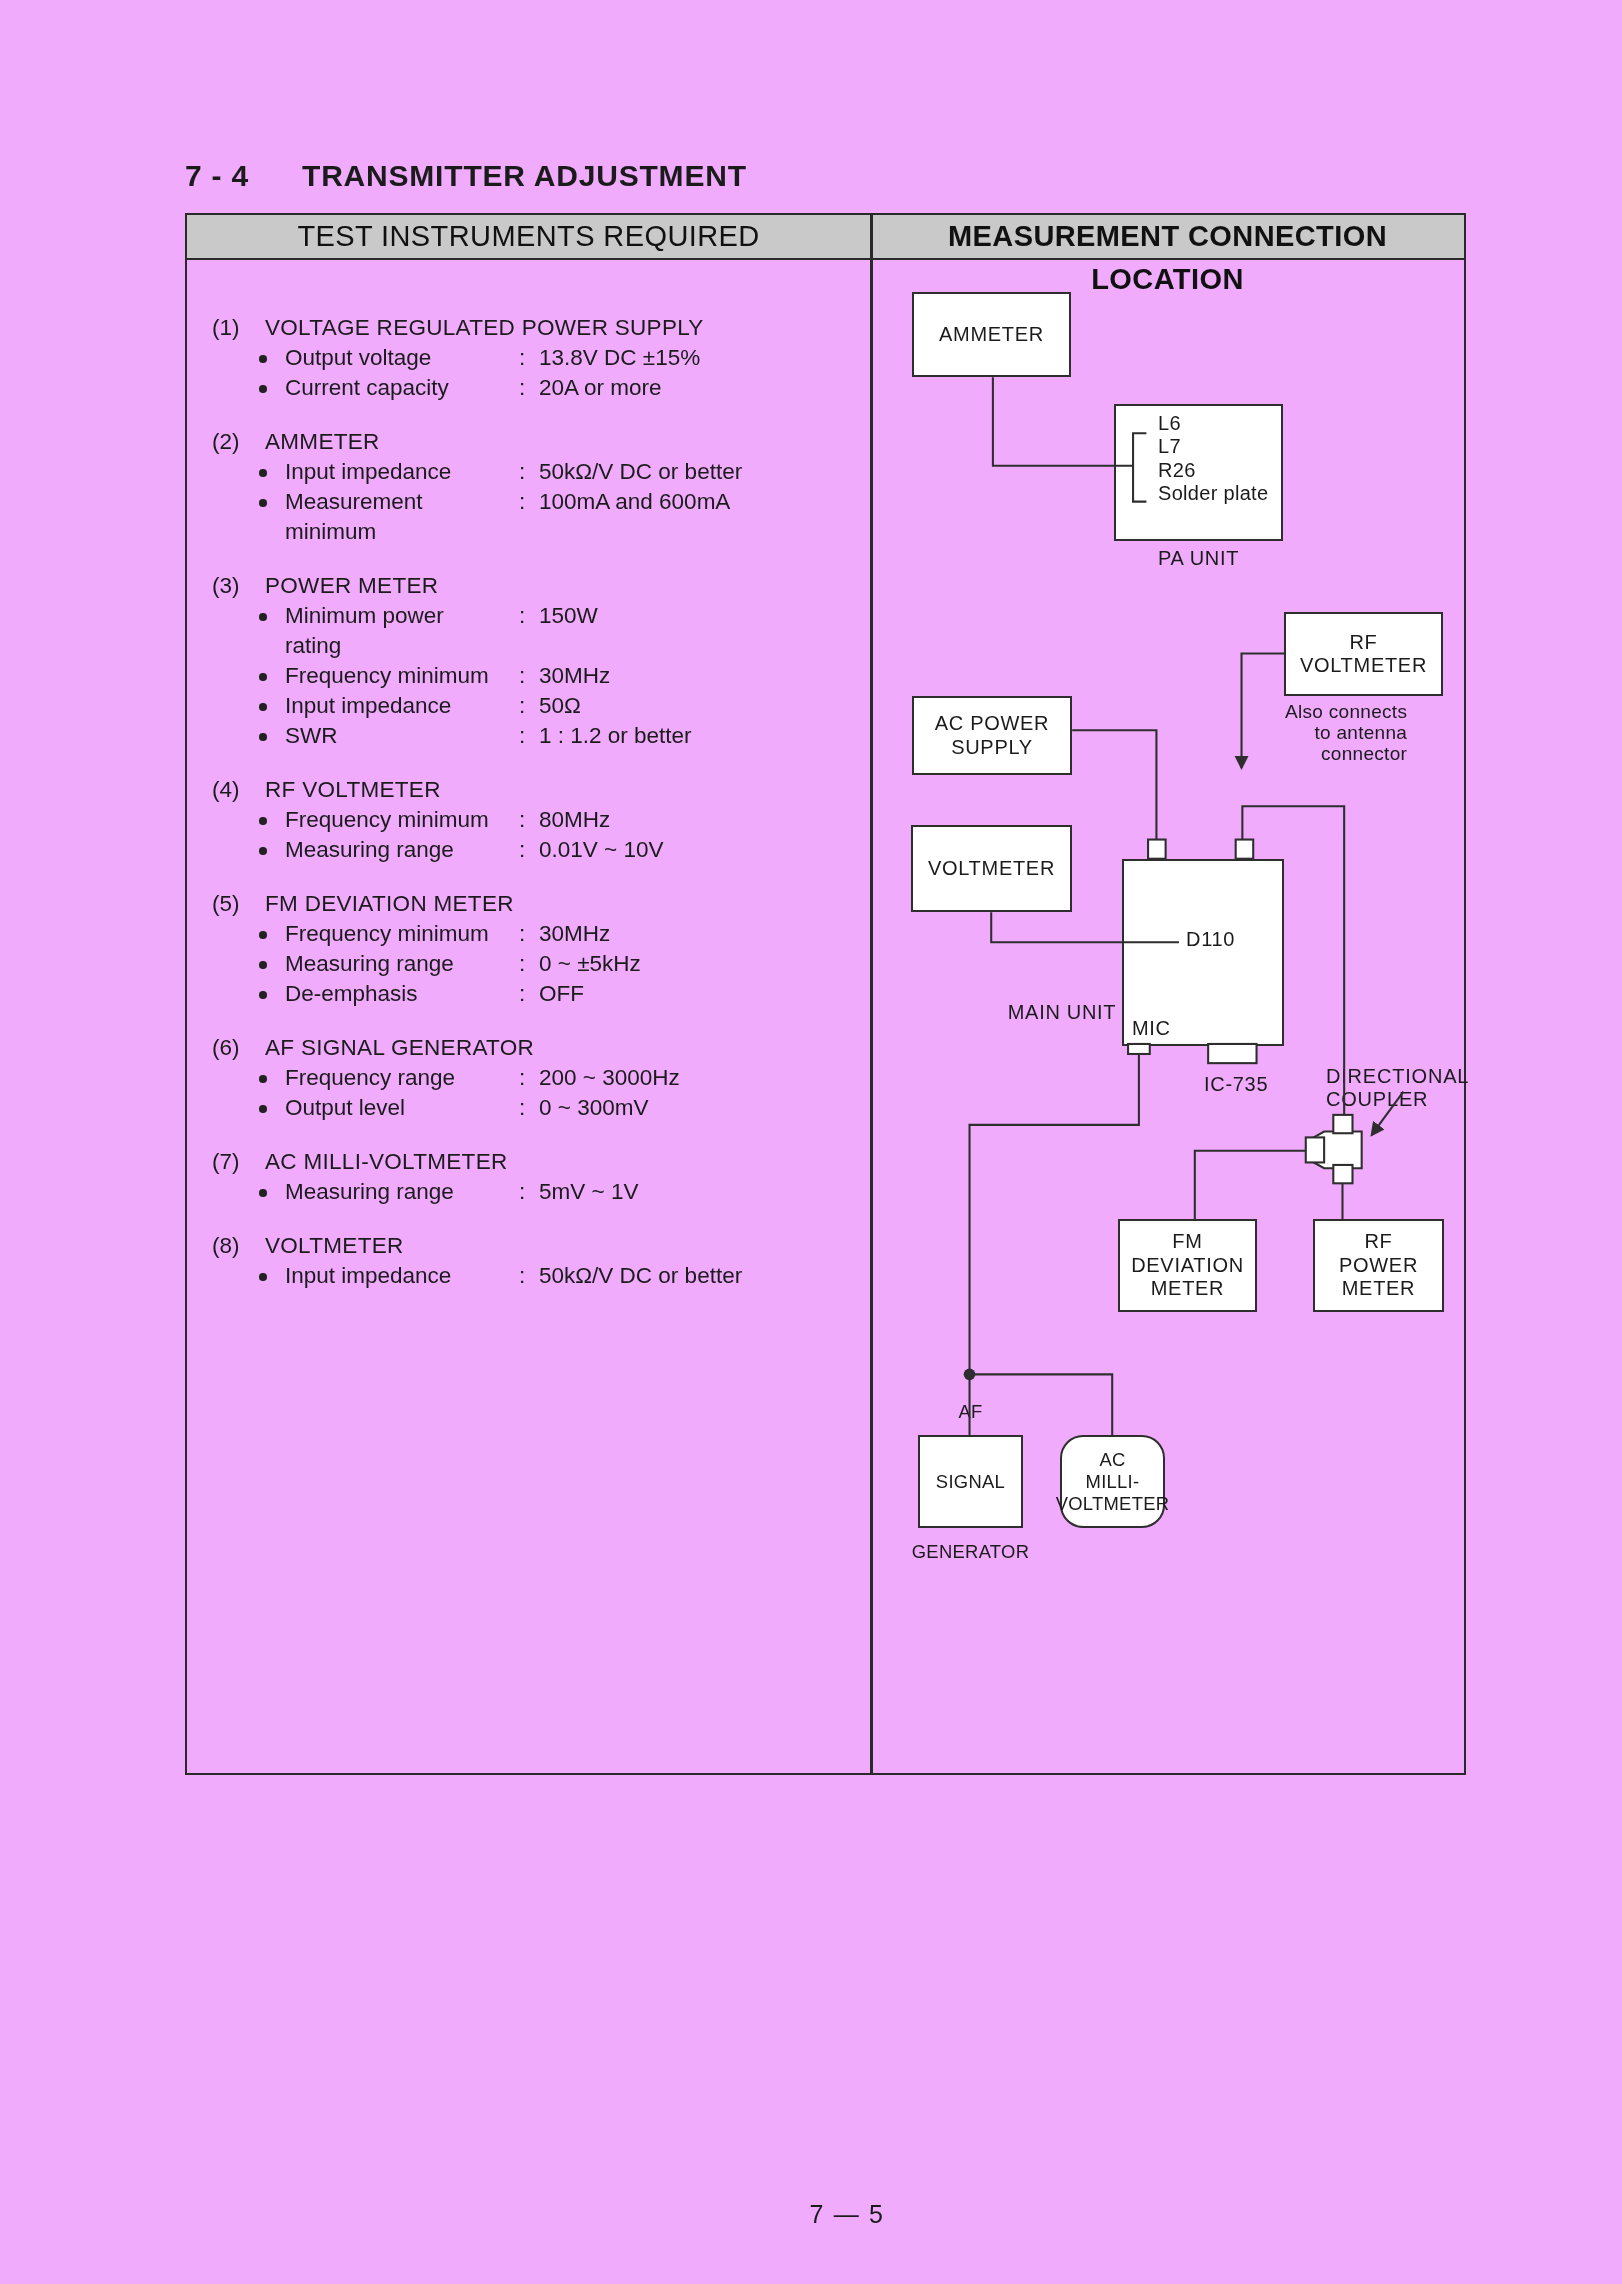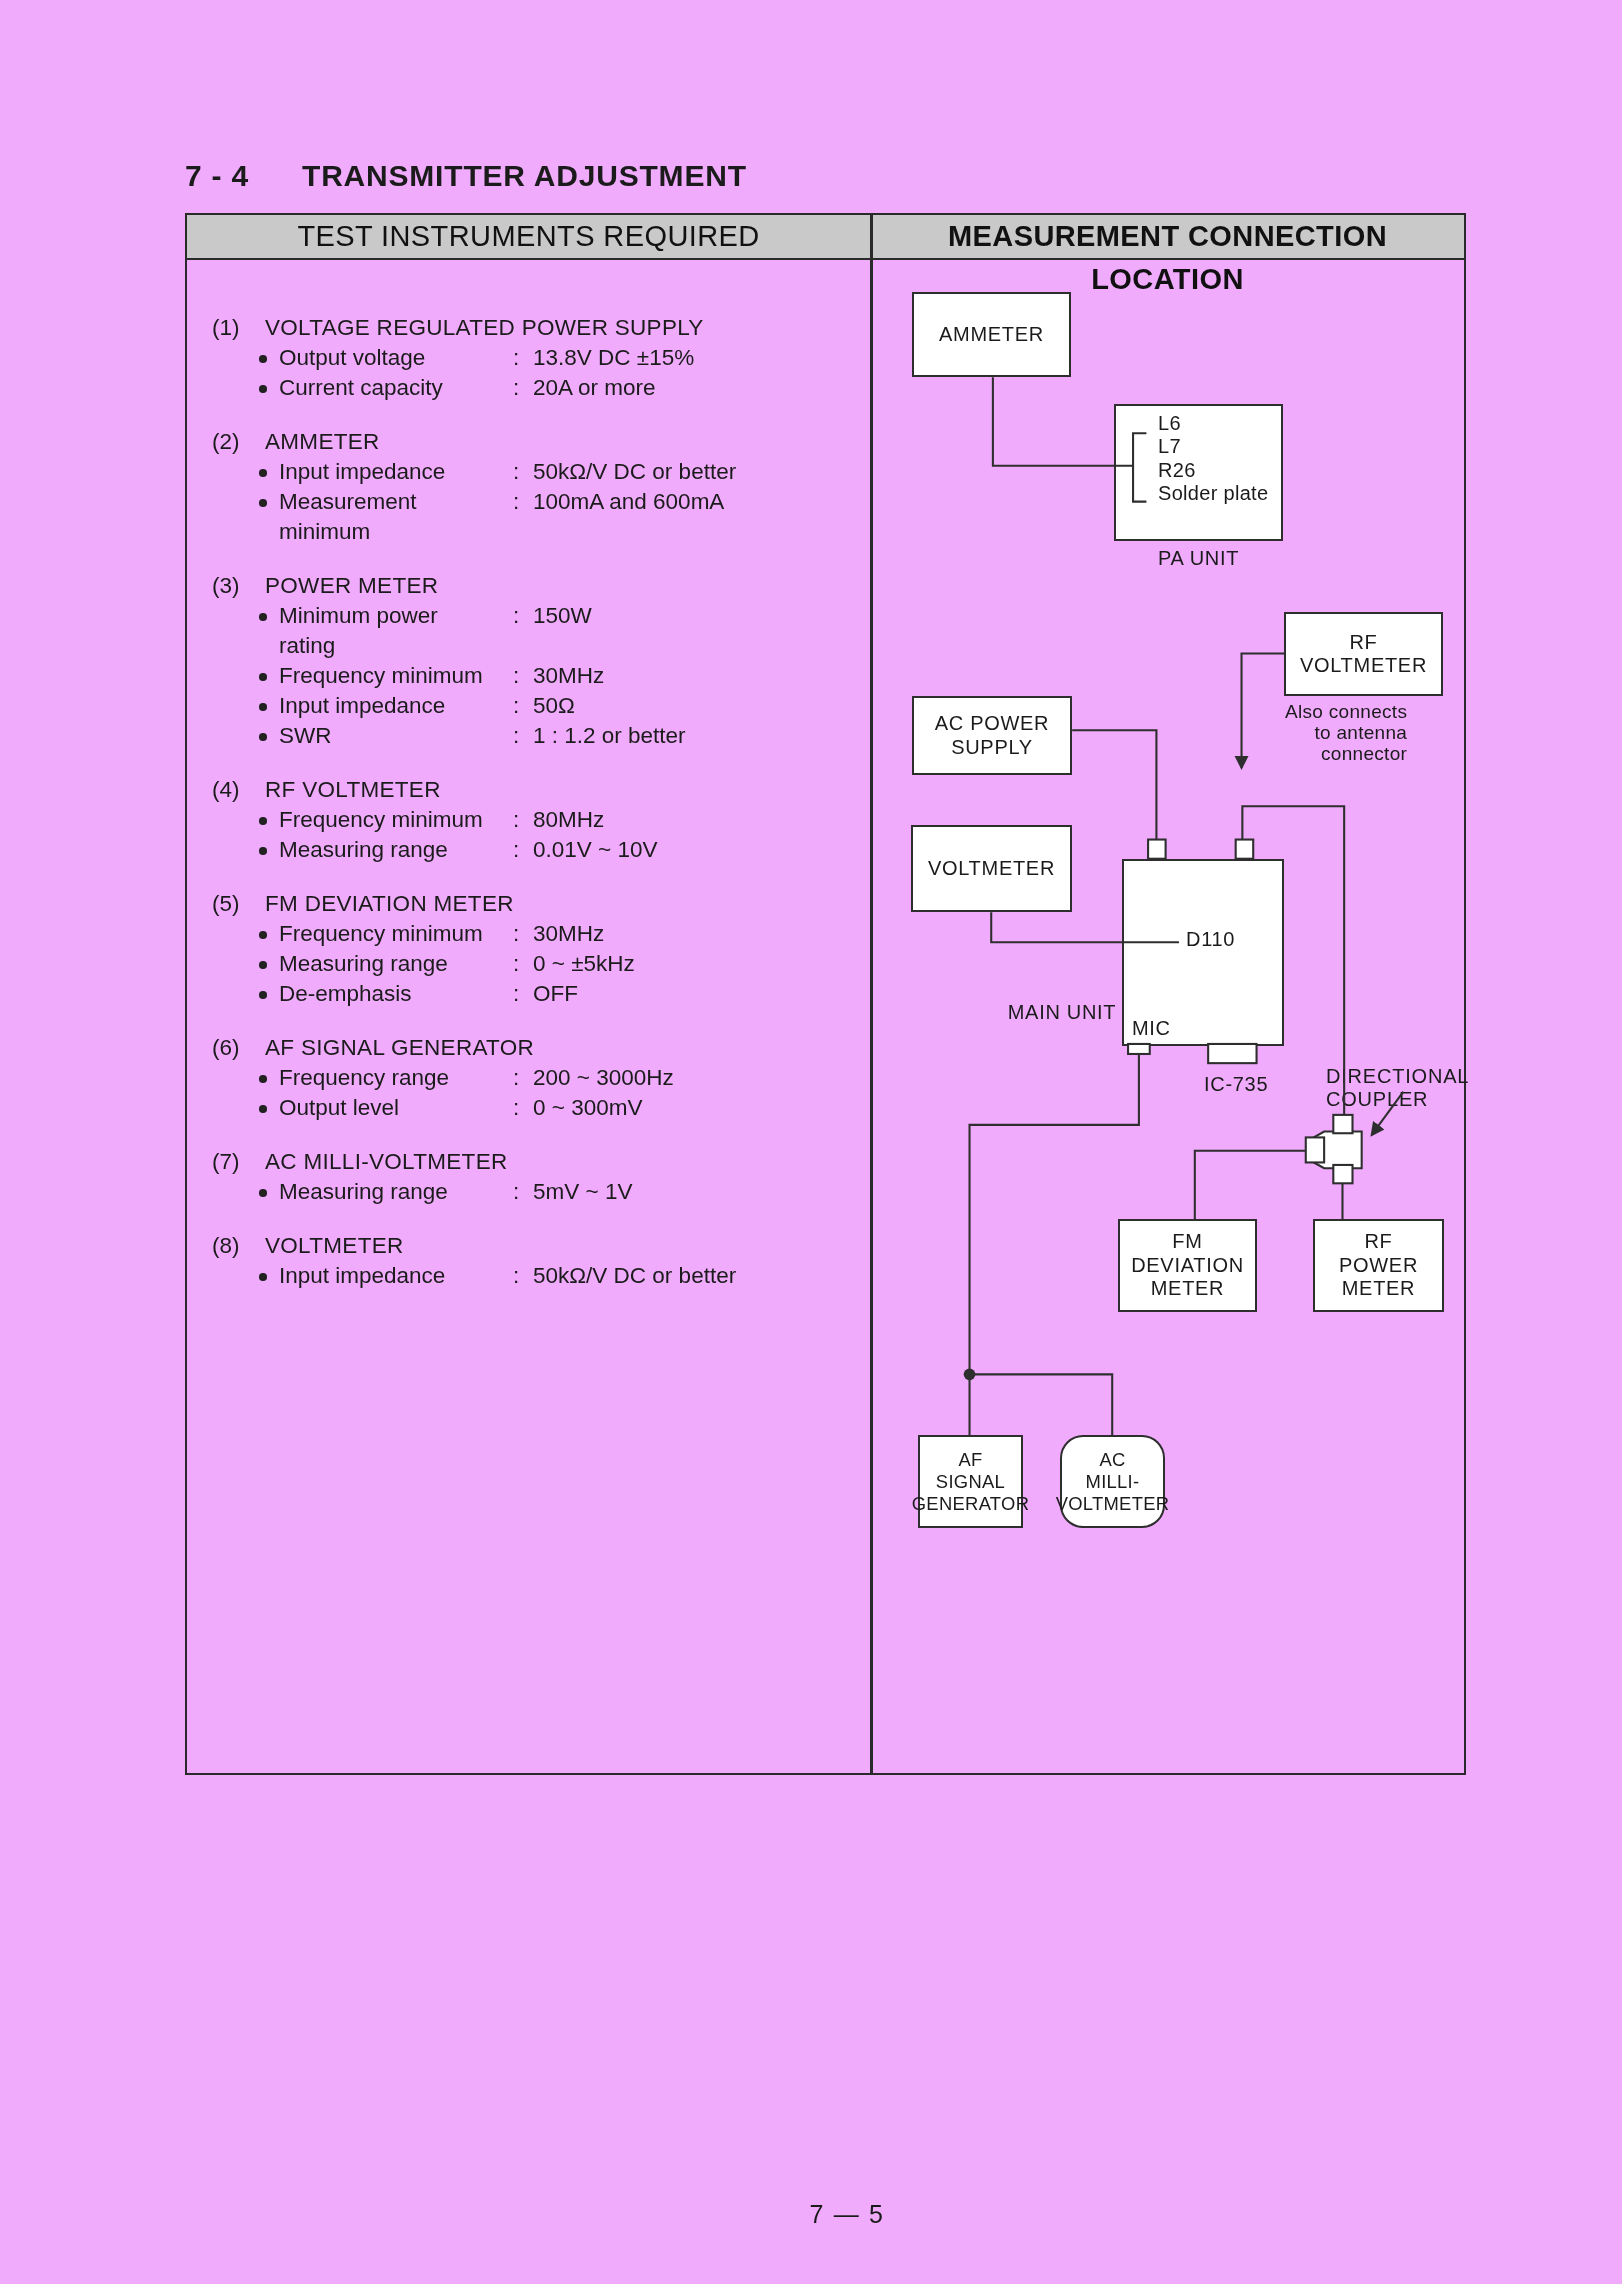--- a/index.html
+++ b/index.html
@@ -20,21 +20,21 @@
   
   #ilist{position:absolute;left:0;top:45px;width:683px;box-sizing:border-box;padding:53px 20px 0 25px;font-size:22.5px;line-height:30px;}
   .instr{margin-bottom:24px;}
   .ihead{display:flex;}
   .inum{width:53px;flex:0 0 53px;}
   .iname{letter-spacing:0.3px;}
   .ispecs{margin-left:47px;}
   .srow{display:flex;}
   .sb{width:20px;flex:0 0 20px;}
   .dot{display:inline-block;width:7.5px;height:7.5px;background:#222;border-radius:50%;margin-bottom:2.5px;}
-  .slbl{width:234px;flex:0 0 234px;}
+  .slbl{width:234px;flex:0 0 234px;margin-left:6px;}
   .scol{width:20px;flex:0 0 20px;}
   
   .dbox{position:absolute;border:2.1px solid #2e2e2e;background:#fff;box-sizing:border-box;
         display:flex;flex-direction:column;align-items:center;justify-content:center;
         text-align:center;font-size:20px;line-height:23.4px;letter-spacing:0.7px;color:#1b1b1b;z-index:1;}
   .dbox.small{font-size:18.4px;line-height:22px;letter-spacing:0.3px;}
   .dlabel{position:absolute;font-size:20px;line-height:23.4px;letter-spacing:0.7px;color:#1b1b1b;z-index:3;white-space:nowrap;}
   #svglayer{position:absolute;left:0;top:0;z-index:4;pointer-events:none;}
   #pagenum{position:absolute;left:776px;top:2200px;width:142px;text-align:center;font-size:25px;letter-spacing:1.7px;}
 </style>
@@ -278,21 +278,21 @@
     <span>DEVIATION</span>
     <span>METER</span>
   </div>
 
   <div class="dbox" style="left:1313px;top:1219px;width:131px;height:93px;">
     <span>RF</span>
     <span>POWER</span>
     <span>METER</span>
   </div>
 
-  <div class="dbox small" style="left:918px;top:1435px;width:105px;height:93px;">
+  <div class="dbox small" style="left:918px;top:1435px;width:105px;height:93px;gap:48px;">
     <span>AF</span>
     <span>SIGNAL</span>
     <span>GENERATOR</span>
   </div>
 
   <div class="dbox small" style="left:1060px;top:1435px;width:105px;height:93px;border-radius:23px;">
     <span>AC</span>
     <span>MILLI-</span>
     <span>VOLTMETER</span>
   </div>

